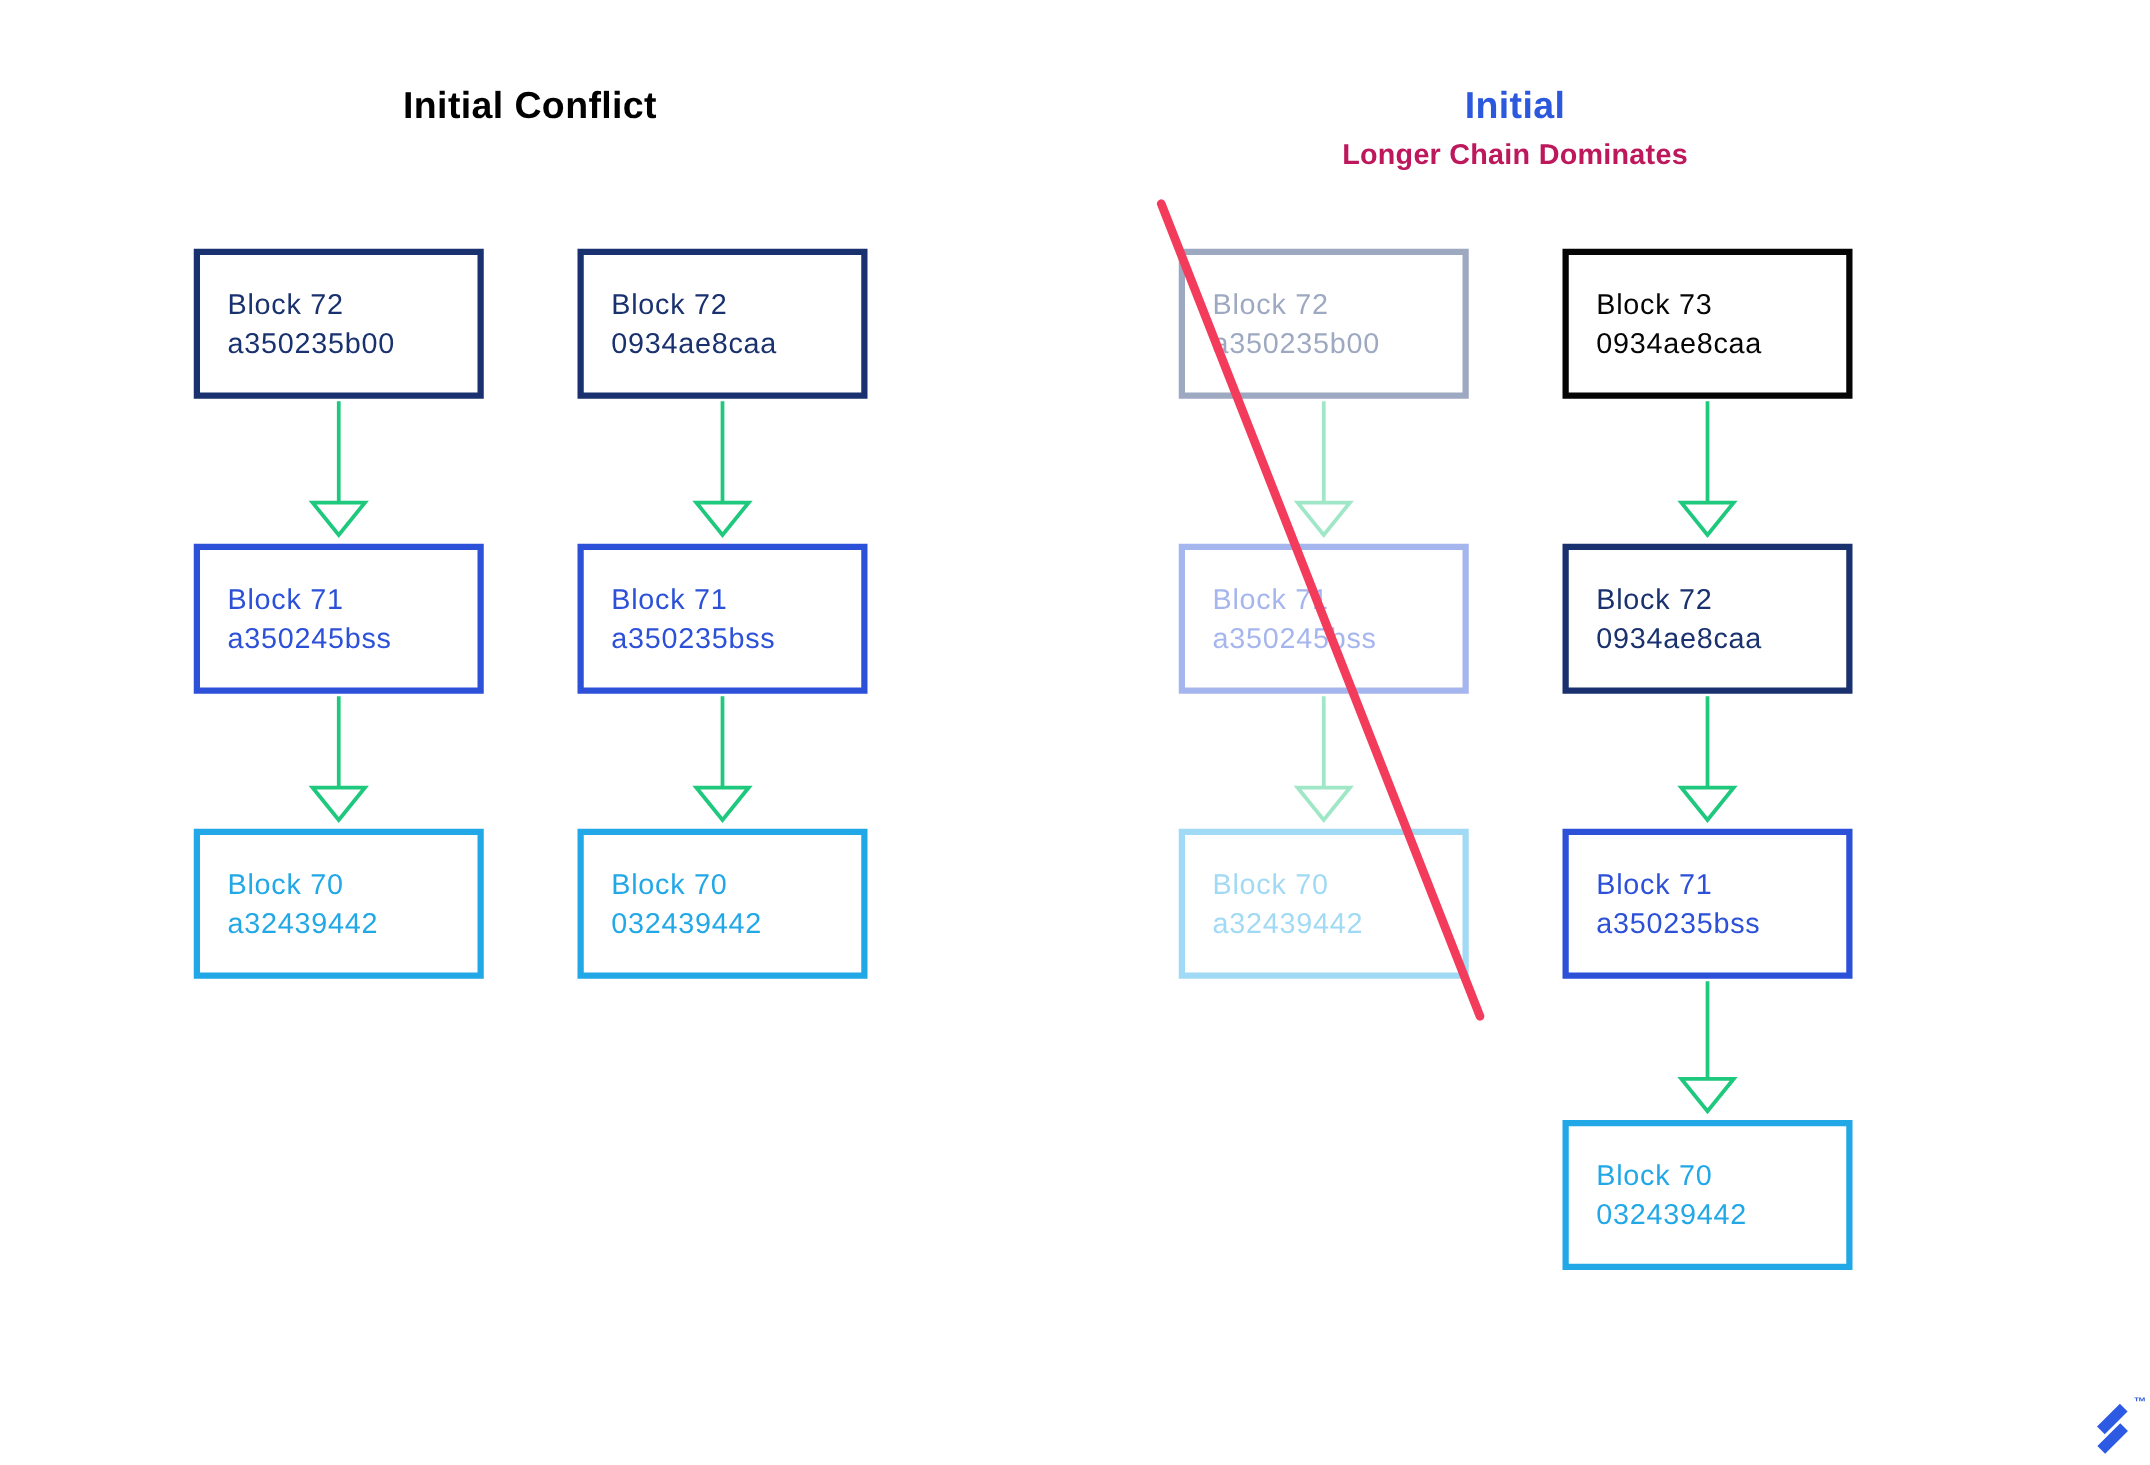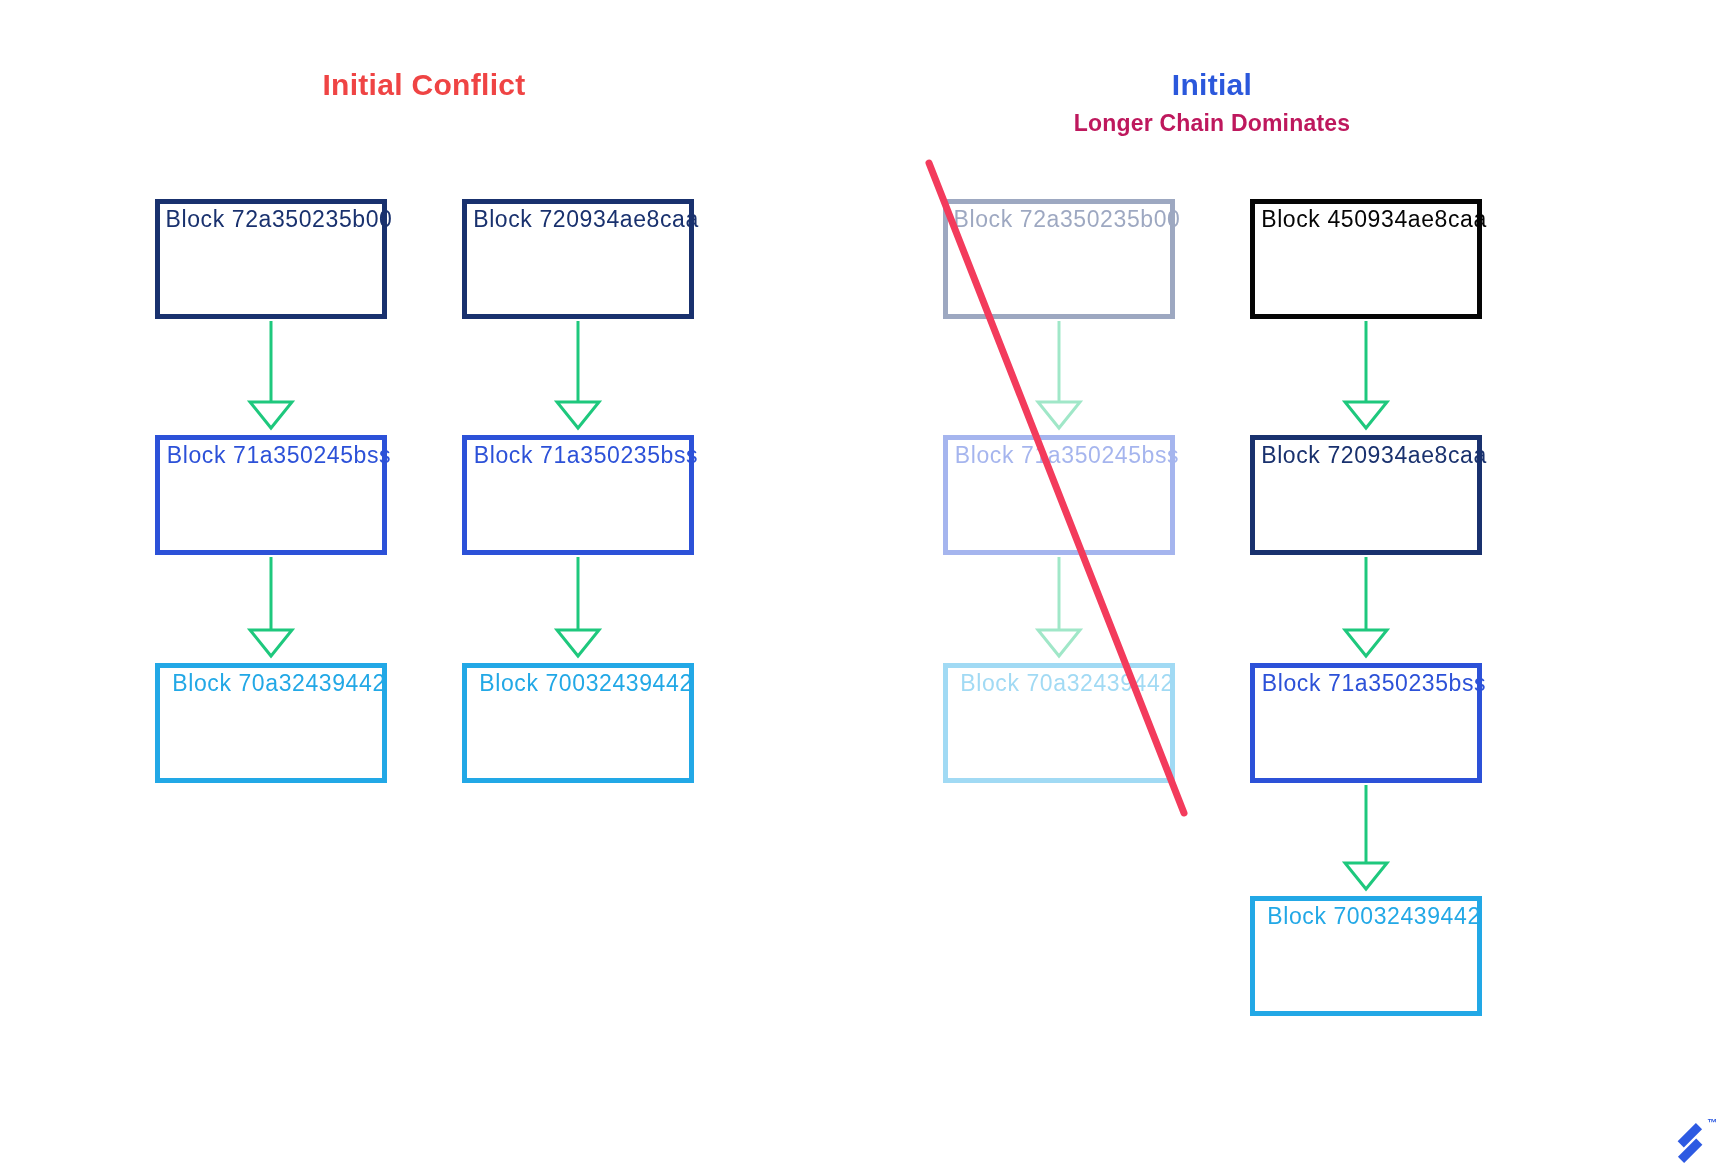--- a/index.html
+++ b/index.html
@@ -25,21 +25,21 @@
     white-space: nowrap;
   }
   .chain { position: absolute; left: 0; top: 0; width: 1720px; height: 1172px; }
   .chain.faded { opacity: 0.42; }
   .block {
     position: absolute;
     box-sizing: border-box;
     width: 232px; height: 120px;
     border: 5px solid #000;
     background: #ffffff;
-    display: flex; justify-content: center;
+    display: flex; flex-direction: column; justify-content: center;
     padding-left: 22px; padding-right: 6px;
   }
   .block .line {
     display: block;
     font-size: 23px; line-height: 31px; letter-spacing: 0.6px;
     white-space: nowrap;
   }
   svg.arrow { position: absolute; overflow: visible; }
   #strike { position: absolute; left: 0; top: 0; pointer-events: none; }
   #logo { position: absolute; left: 1670px; top: 1121px; width: 50px; height: 50px; }
@@ -47,21 +47,21 @@
   #logo .tm {
     position: absolute; left: 37px; top: -4px;
     font-size: 10px; font-weight: 700; letter-spacing: 0px;
   }
 </style>
 </head>
 <body>
 
 <div id="canvas">
 
-  <div class="section-title" style="left: 424px; top: 68px; color: #ef4444;">Initial Conflict</div>
+  <div class="section-title" style="left: 424px; top: 68px; color: #000000;">Initial Conflict</div>
 
   <div class="section-title" style="left: 1212px; top: 68px; color: rgb(43, 88, 220);">Initial</div>
 
   <div class="section-subtitle" style="left: 1212px; top: 110px; color: #be185d;">Longer Chain Dominates</div>
 
   <div id="chains">
       <div class="chain">
         <div class="block" style="left: 155px; top: 199px; border-color: rgb(25, 49, 110); color: rgb(25, 49, 110);">
           <span class="line">Block 72</span>
           <span class="line">a350235b00</span>
@@ -122,21 +122,21 @@
           <line x1="23" y1="0" x2="23" y2="73" stroke="#1ec87d" stroke-width="3"></line>
           <polygon points="2,73 44,73 23,99" fill="#ffffff" stroke="#1ec87d" stroke-width="3" stroke-linejoin="miter"></polygon>
         </svg>
         <div class="block" style="left: 943px; top: 663px; border-color: rgb(34, 168, 230); color: rgb(34, 168, 230);">
           <span class="line">Block 70</span>
           <span class="line">a32439442</span>
         </div>
       </div>
       <div class="chain">
         <div class="block" style="left: 1250px; top: 199px; border-color: rgb(5, 5, 5); color: rgb(5, 5, 5);">
-          <span class="line">Block 45</span>
+          <span class="line">Block 73</span>
           <span class="line">0934ae8caa</span>
         </div>
         <svg width="46" height="108" class="arrow" style="left: 1343px; top: 321px;">
           <line x1="23" y1="0" x2="23" y2="81" stroke="#1ec87d" stroke-width="3"></line>
           <polygon points="2,81 44,81 23,107" fill="#ffffff" stroke="#1ec87d" stroke-width="3" stroke-linejoin="miter"></polygon>
         </svg>
         <div class="block" style="left: 1250px; top: 435px; border-color: rgb(25, 49, 110); color: rgb(25, 49, 110);">
           <span class="line">Block 72</span>
           <span class="line">0934ae8caa</span>
         </div>

